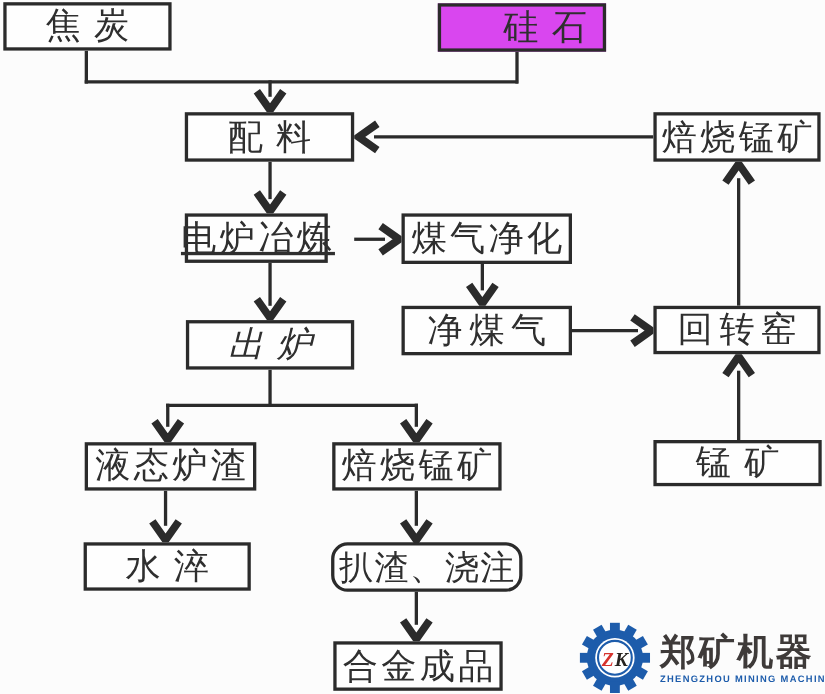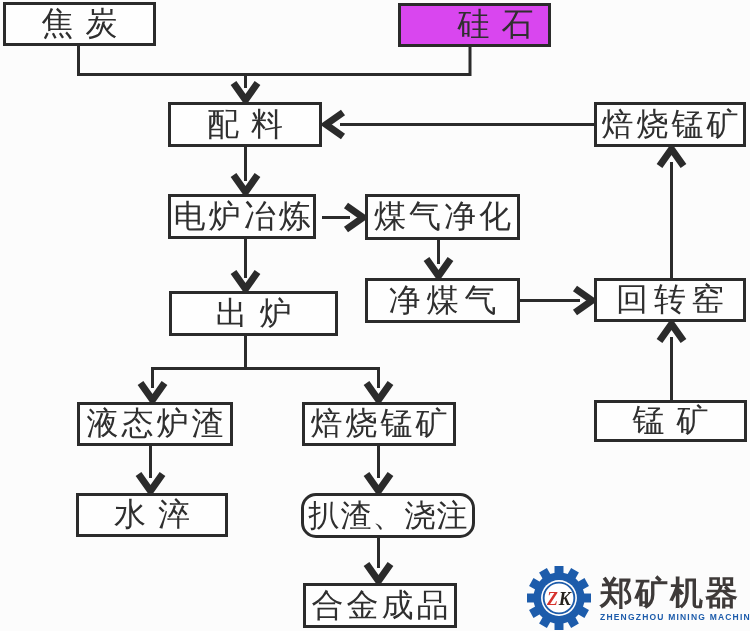--- a/index.html
+++ b/index.html
@@ -115,23 +115,23 @@
     <div class="logo-txt">
       <div class="logo-cn" style="color: rgb(62, 58, 57);">郑矿机器</div>
       <div class="logo-en" style="color: rgb(29, 92, 171);">ZHENGZHOU MINING MACHINERY</div>
     </div>
   </div>
 
 <div class="node ls2" style="left: 3px; top: 2px; width: 153px; height: 44px; border-color: rgb(43, 43, 43); background: rgb(254, 254, 254); color: rgb(47, 47, 47);">焦炭</div>
     <div class="node ls2" style="left: 398px; top: 3px; width: 153px; height: 44px; border-color: rgb(43, 43, 43); background: #d946ef; color: rgb(47, 47, 47); padding-left: 42px;">硅石</div>
     <div class="node ls2" style="left: 168px; top: 102px; width: 154px; height: 45px; border-color: rgb(43, 43, 43); background: rgb(254, 254, 254); color: rgb(47, 47, 47);">配料</div>
     <div class="node ls4" style="left: 594px; top: 102px; width: 152px; height: 45px; border-color: rgb(43, 43, 43); background: rgb(254, 254, 254); color: rgb(47, 47, 47);">焙烧锰矿</div>
-    <div class="node ls4" style="left: 168px; top: 194px; width: 148px; height: 45px; border-color: rgb(43, 43, 43); background: rgb(254, 254, 254); color: rgb(47, 47, 47);">电炉冶炼</div>
+    <div class="node ls4" style="left: 168px; top: 194px; width: 130px; height: 45px; border-color: rgb(43, 43, 43); background: rgb(254, 254, 254); color: rgb(47, 47, 47); text-decoration: underline;">电炉冶炼</div>
     <div class="node ls4" style="left: 365px; top: 194px; width: 155px; height: 46px; border-color: rgb(43, 43, 43); background: rgb(254, 254, 254); color: rgb(47, 47, 47);">煤气净化</div>
-    <div class="node ls2" style="left: 169px; top: 291px; width: 169px; height: 45px; border-color: rgb(43, 43, 43); background: rgb(254, 254, 254); color: rgb(47, 47, 47);">出炉</div>
+    <div class="node ls2" style="left: 169px; top: 291px; width: 153px; height: 45px; border-color: rgb(43, 43, 43); background: rgb(254, 254, 254); color: rgb(47, 47, 47); font-style: italic;">出炉</div>
     <div class="node ls3" style="left: 365px; top: 278px; width: 155px; height: 45px; border-color: rgb(43, 43, 43); background: rgb(254, 254, 254); color: rgb(47, 47, 47);">净煤气</div>
     <div class="node ls3" style="left: 594px; top: 278px; width: 152px; height: 44px; border-color: rgb(43, 43, 43); background: rgb(254, 254, 254); color: rgb(47, 47, 47);">回转窑</div>
     <div class="node ls4" style="left: 77px; top: 402px; width: 156px; height: 44px; border-color: rgb(43, 43, 43); background: rgb(254, 254, 254); color: rgb(47, 47, 47);">液态炉渣</div>
     <div class="node ls4" style="left: 302px; top: 402px; width: 154px; height: 44px; border-color: rgb(43, 43, 43); background: rgb(254, 254, 254); color: rgb(47, 47, 47);">焙烧锰矿</div>
     <div class="node ls2" style="left: 594px; top: 400px; width: 153px; height: 42px; border-color: rgb(43, 43, 43); background: rgb(254, 254, 254); color: rgb(47, 47, 47);">锰矿</div>
     <div class="node ls2" style="left: 76px; top: 493px; width: 152px; height: 44px; border-color: rgb(43, 43, 43); background: rgb(254, 254, 254); color: rgb(47, 47, 47);">水淬</div>
     <div class="node ls5" style="left: 301px; top: 493px; width: 174px; height: 45px; border-color: rgb(43, 43, 43); background: rgb(254, 254, 254); color: rgb(47, 47, 47);">扒渣、浇注</div>
     <div class="node ls4" style="left: 303px; top: 583px; width: 154px; height: 45px; border-color: rgb(43, 43, 43); background: rgb(254, 254, 254); color: rgb(47, 47, 47);">合金成品</div>
   </div>
 

